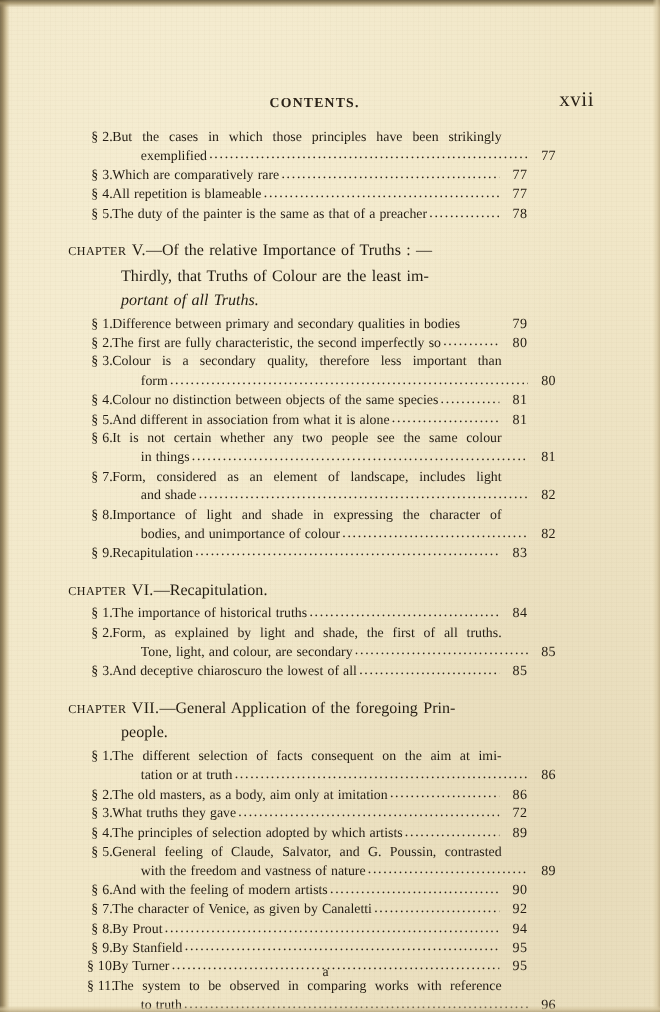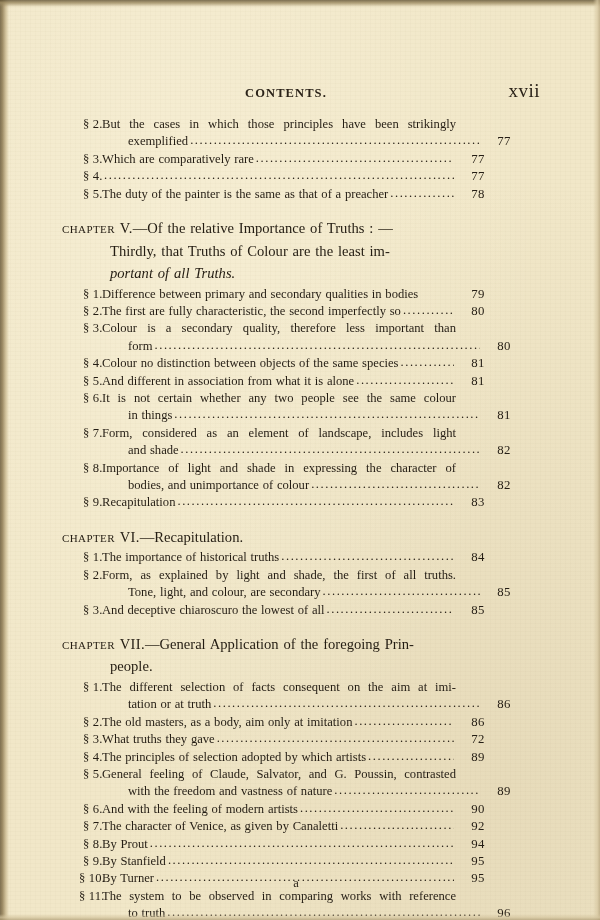--- a/index.html
+++ b/index.html
@@ -180,21 +180,21 @@
     color: #2a2218;
     transform: translateY(-1px);
   }
   .leader::after {
     content: "........................................................................................................";
   }
   .leader.none::after { content: ""; }
   .sec-page {
     flex: 0 0 auto;
     width: 34px;
-    text-align: center;
+    text-align: left;
     padding-left: 10px;
     box-sizing: border-box;
     font-size: 12.8px;
     letter-spacing: .3px;
   }
   .sec-cont {
     padding-left: 26px;
   }
   .sec-cont .sec-label { white-space: nowrap; }
   .nopage .sec-page { visibility: hidden; }
@@ -251,20 +251,21 @@
                   <span class="sec-page">77</span>
                 </div>
               </div>
             </div>
           </div>
           <div class="sec">
             <div class="sec-row">
               <span class="sec-mark">§ 4.</span>
               <div class="sec-body">
                 <div class="sec-textline">
+                  <span class="sec-label">All repetition is blameable</span>
                   <span class="leader"></span>
                   <span class="sec-page">77</span>
                 </div>
               </div>
             </div>
           </div>
           <div class="sec">
             <div class="sec-row">
               <span class="sec-mark">§ 5.</span>
               <div class="sec-body">

